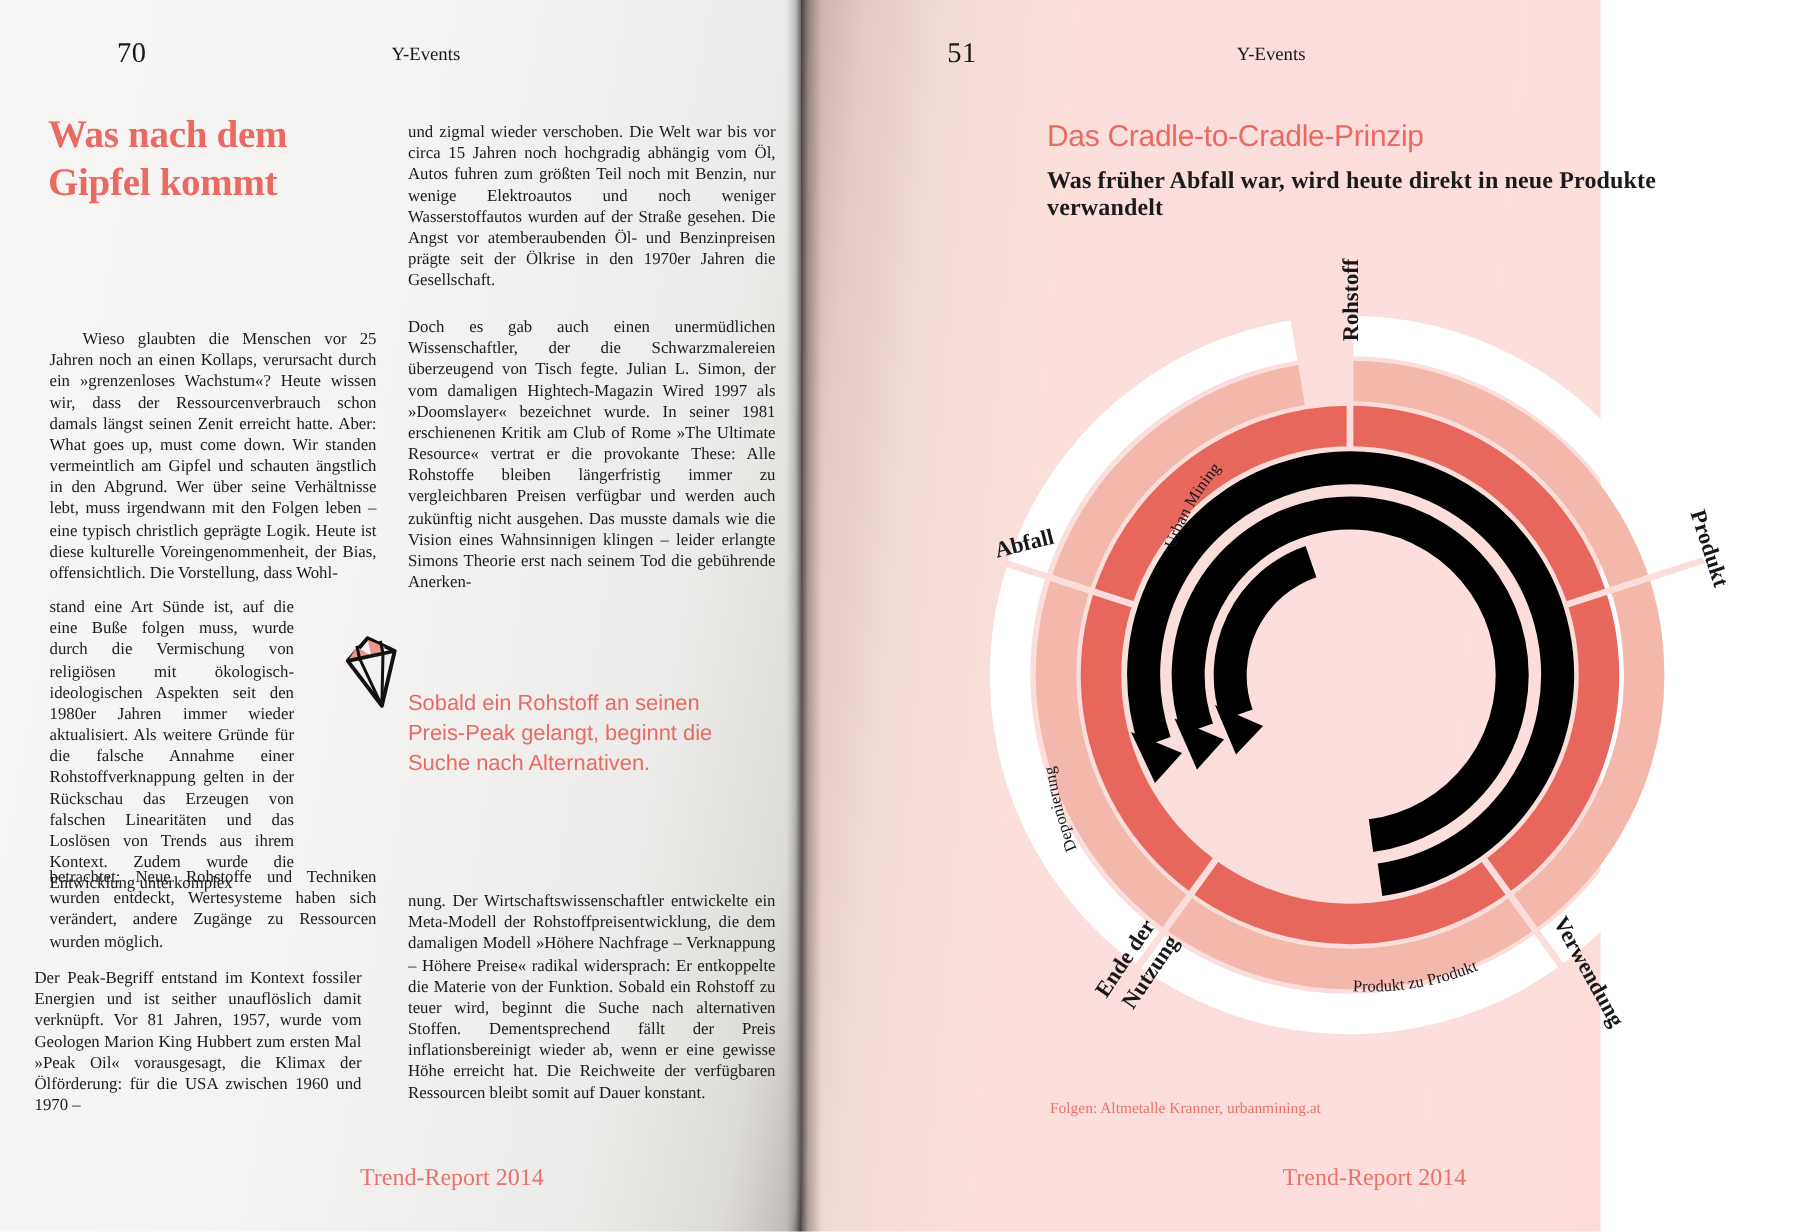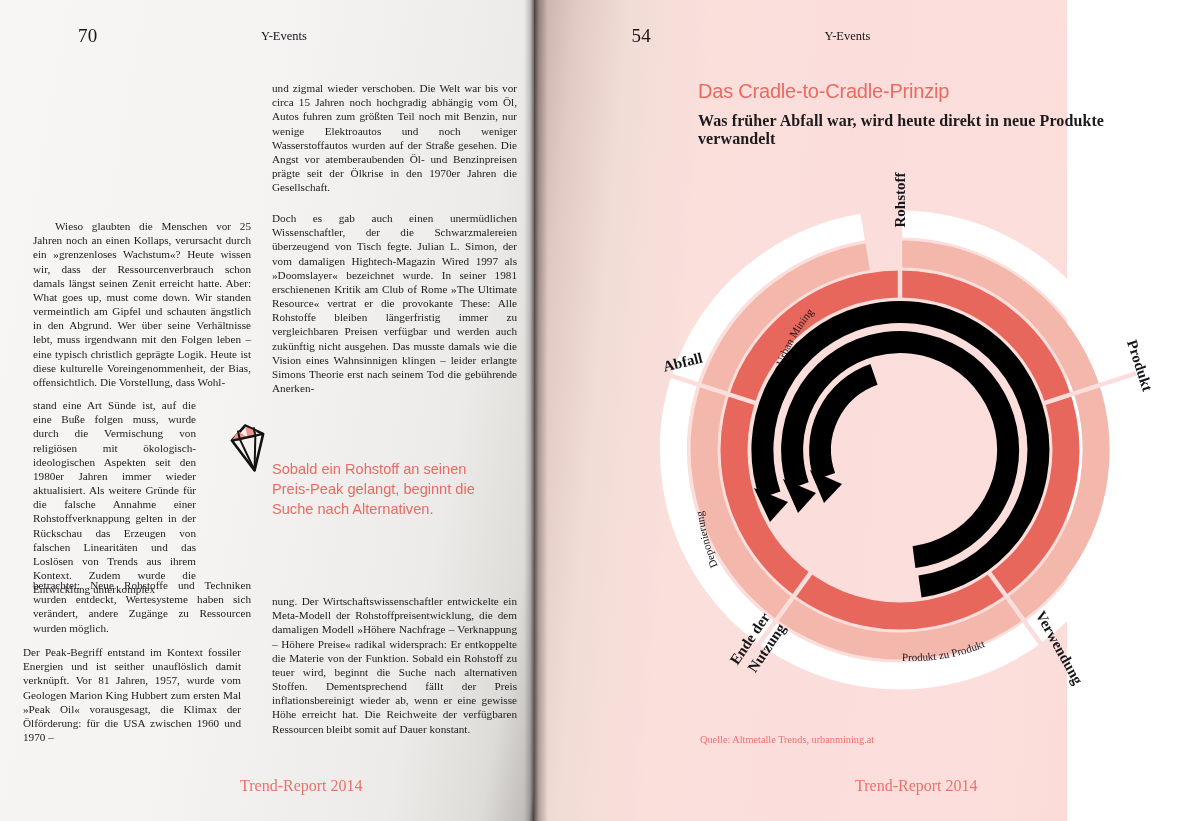--- a/index.html
+++ b/index.html
@@ -100,20 +100,21 @@
 </head>
 <body>
 
 <div class="spread">
 
   <div class="page-left">
 
     <div class="folio" style="left:78px; top:25px;">70</div>
     <div class="running-head" style="left:261px; top:29px;">Y-Events</div>
 
+    <div class="headline">Was nach dem Gipfel kommt</div>
 
     <div class="col col-a">
       <p class="indent">Wieso glaubten die Menschen vor 25 Jahren noch an einen Kollaps, verursacht durch ein »grenzenloses Wachstum«? Heute wissen wir, dass der Ressourcenverbrauch schon damals längst seinen Zenit erreicht hatte. Aber: What goes up, must come down. Wir standen vermeintlich am Gipfel und schauten ängstlich in den Abgrund. Wer über seine Verhältnisse lebt, muss irgendwann mit den Folgen leben – eine typisch christlich geprägte Logik. Heute ist diese kulturelle Voreingenommenheit, der Bias, offensichtlich. Die Vorstellung, dass Wohl-</p>
     </div>
 
     <div class="col col-a-narrow">
       <p>stand eine Art Sünde ist, auf die eine Buße folgen muss, wurde durch die Vermischung von religiösen mit ökologisch-ideologischen Aspekten seit den 1980er Jahren immer wieder aktualisiert. Als weitere Gründe für die falsche Annahme einer Rohstoffverknappung gelten in der Rückschau das Erzeugen von falschen Linearitäten und das Loslösen von Trends aus ihrem Kontext. Zudem wurde die Entwicklung unterkomplex</p>
     </div>
 
     <div class="col col-a2">
@@ -150,27 +151,27 @@
         </g>
       </svg>
     </div>
 
     <div class="pullquote">Sobald ein Rohstoff an seinen Preis-Peak gelangt, beginnt die Suche nach Alternativen.</div>
 
     <div class="footer-left">Trend-Report 2014</div>
   </div>
 
   <div class="page-right">
-    <div class="folio" style="left:98px; top:25px;">54</div>
+    <div class="folio" style="left:98px; top:25px;">51</div>
     <div class="running-head" style="left:291px; top:29px;">Y-Events</div>
   </div>
 
   <div class="chart-title">Das Cradle-to-Cradle-Prinzip</div>
   <div class="chart-subtitle">Was früher Abfall war, wird heute direkt in neue Produkte verwandelt</div>
-  <div class="source-note">Quelle: Altmetalle Trends, urbanmining.at</div>
+  <div class="source-note">Folgen: Altmetalle Kranner, urbanmining.at</div>
   <div class="footer-right">Trend-Report 2014</div>
 
   <div class="diagram">
     <svg width="600" height="821" viewBox="0 0 600 821">
       <defs>
 
         <path id="p-urban" d="M 180 465 A 165 165 0 0 1 275 268" fill="none"></path>
         <path id="p-depon" d="M 122 575 A 200 200 0 0 1 104 455" fill="none"></path>
         <path id="p-prodzu" d="M 255 652 A 190 190 0 0 0 400 640" fill="none"></path>
         <path id="p-leg1" d="M 320 257 A 188 188 0 0 1 404 281" fill="none"></path>

